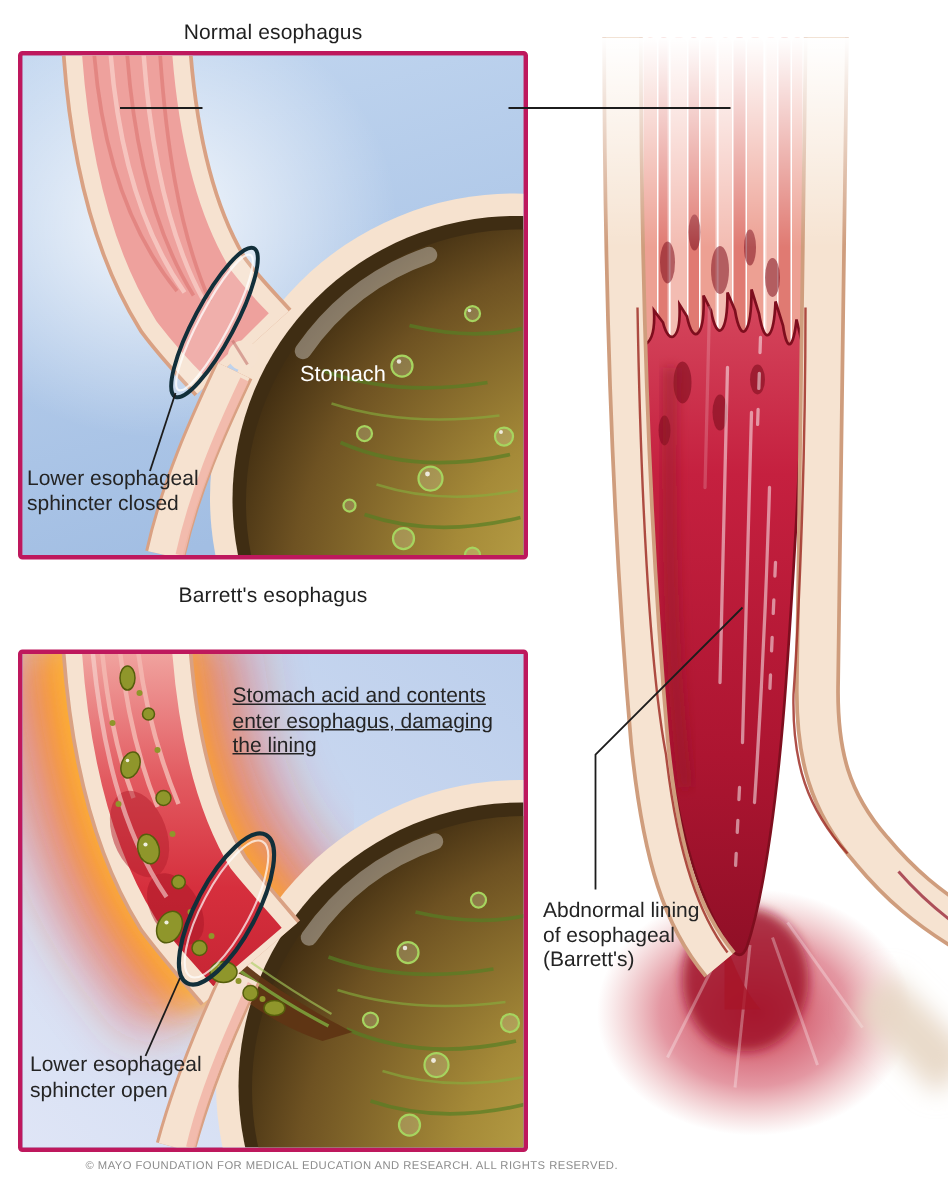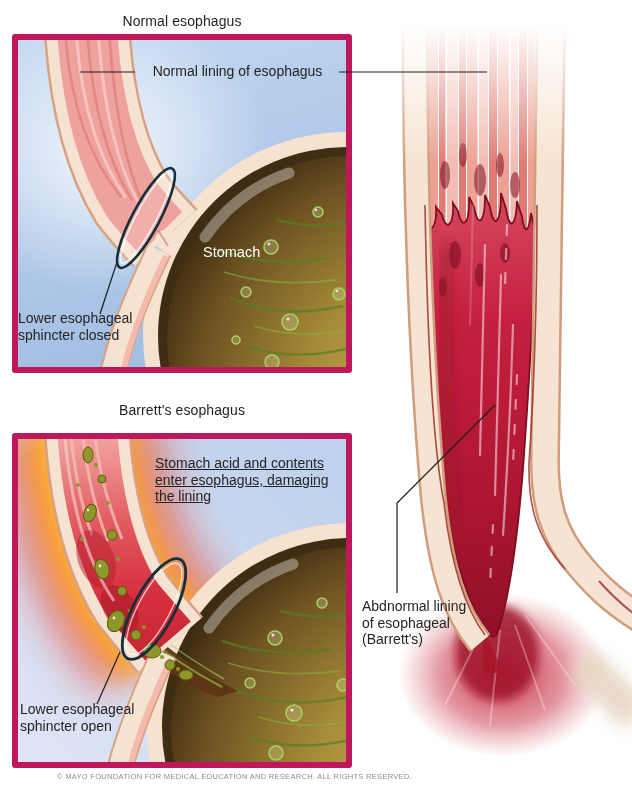--- a/index.html
+++ b/index.html
@@ -1,22 +1,22 @@
 <!DOCTYPE html>
 <html><head>
 <meta charset="utf-8">
 <style>
   html,body{margin:0;padding:0;background:#ffffff;}
   .canvas{position:relative;width:632px;height:792px;background:#ffffff;overflow:hidden;
           font-family:"Liberation Sans","DejaVu Sans",sans-serif;}
   .panel-title{position:absolute;left:12px;width:340px;text-align:center;
                font-size:14px;color:#1f1f1f;letter-spacing:.1px;}
   .title-normal{top:13px;}
-  .title-barretts{top:402px;}
-  .panel{position:absolute;left:12px;width:340px;border:6px solid #be185d;border-radius:3px;
+  .title-barretts{top:388px;}
+  .panel{position:absolute;left:12px;width:340px;border:3px solid #be185d;border-radius:3px;
          box-sizing:border-box;overflow:hidden;background:#b9cdea;}
   .panel-normal{top:34px;height:339px;}
   .panel-barretts{top:433px;height:335px;}
   .panel svg{display:block;}
   .detail{position:absolute;left:385px;top:25px;width:247px;height:740px;}
   .lbl{position:absolute;font-size:14px;line-height:16.5px;color:#242424;white-space:pre-line;}
   .label-lining{left:137px;top:63px;width:201px;text-align:center;white-space:nowrap;}
   .label-closed{left:18px;top:310px;}
   .label-acid{left:155px;top:455px;text-decoration:underline;}
   .label-open{left:20px;top:701px;}
@@ -358,21 +358,20 @@
   <svg class="leaders" width="632" height="792" viewBox="0 0 632 792">
     <g stroke="#1c1c1c" stroke-width="1.2" fill="none">
       <line x1="80" y1="72" x2="135" y2="72"></line>
       <line x1="339" y1="72" x2="487" y2="72"></line>
       <line x1="100" y1="314" x2="117" y2="262"></line>
       <line x1="97" y1="704" x2="120" y2="652"></line>
       <polyline points="495,405 397,503 397,593"></polyline>
     </g>
   </svg>
 
-  <div class="lbl label-lining">Normal lining of esophagus</div>
   <div class="lbl label-closed">Lower esophageal
 sphincter closed</div>
   <div class="lbl label-acid">Stomach acid and contents
 enter esophagus, damaging
 the lining</div>
   <div class="lbl label-open">Lower esophageal
 sphincter open</div>
   <div class="lbl label-abnormal">Abdnormal lining
 of esophageal
 (Barrett's)</div>

